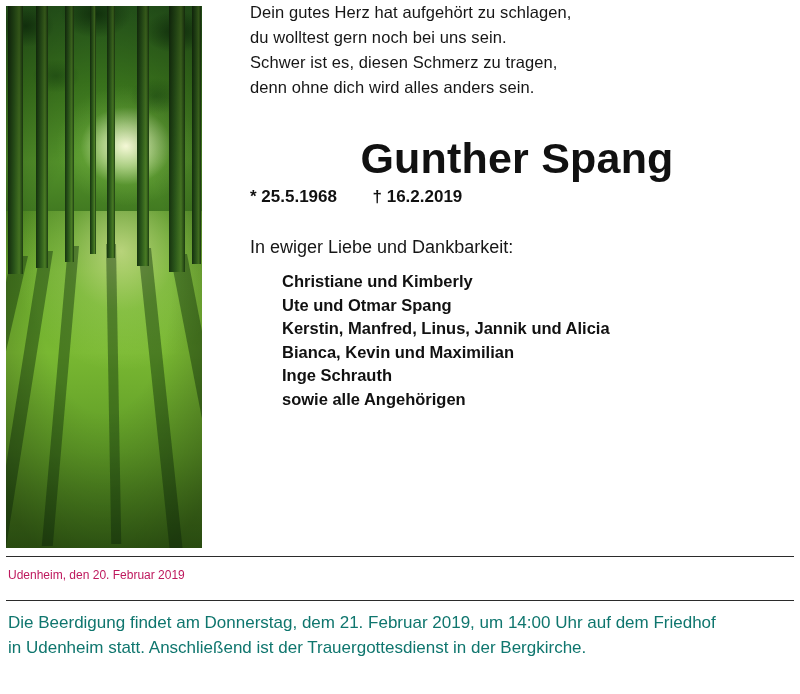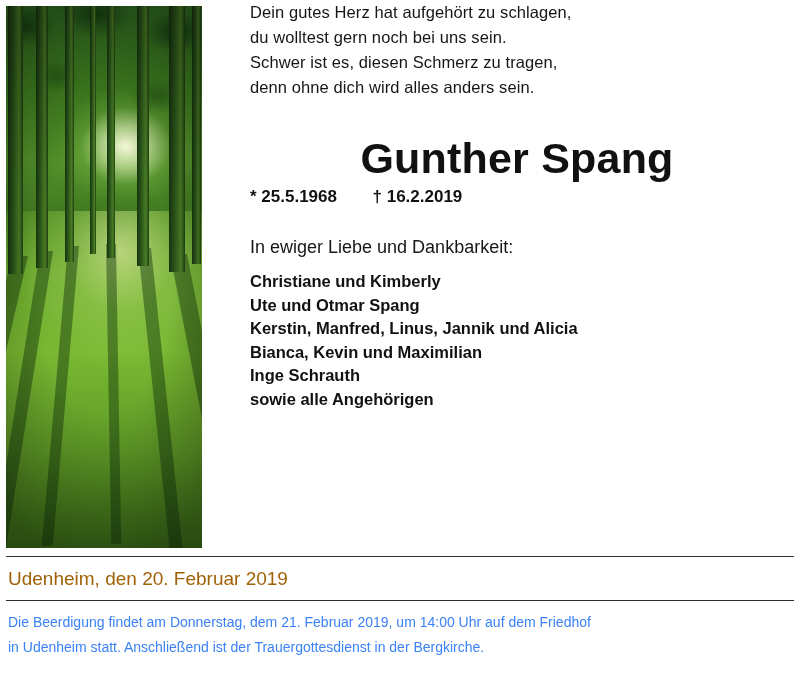--- a/index.html
+++ b/index.html
@@ -128,55 +128,55 @@
     font-size: 18px;
     color: #161616;
   }
   .family {
     margin-top: 12px;
     font-size: 16.5px;
     font-weight: bold;
     line-height: 23.5px;
     color: #111111;
   }
-  .family div { white-space: nowrap; }
+  .family div { white-space: nowrap; margin-left: 32px; }
 
   
   .rule {
     position: absolute;
     left: 6px;
     top: 556px;
     width: 788px;
     height: 1px;
     background: #2b2b2b;
   }
   .place {
     position: absolute;
     left: 8px;
     top: 568px;
     width: 780px;
-    font-size: 19px;
-    color: #a16207;
+    font-size: 12px;
+    color: #be185d;
   }
   .rule2 {
     position: absolute;
     left: 6px;
     top: 600px;
     width: 788px;
     height: 1px;
     background: #2b2b2b;
   }
   .funeral {
     position: absolute;
     left: 8px;
     top: 610px;
     width: 784px;
-    font-size: 14px;
+    font-size: 17px;
     line-height: 25px;
-    color: #3b82f6;
+    color: #0f766e;
   }
   .funeral div { white-space: nowrap; }
 </style>
 </head>
 <body>
 
 <div class="page">
 
   <div class="top">
 

